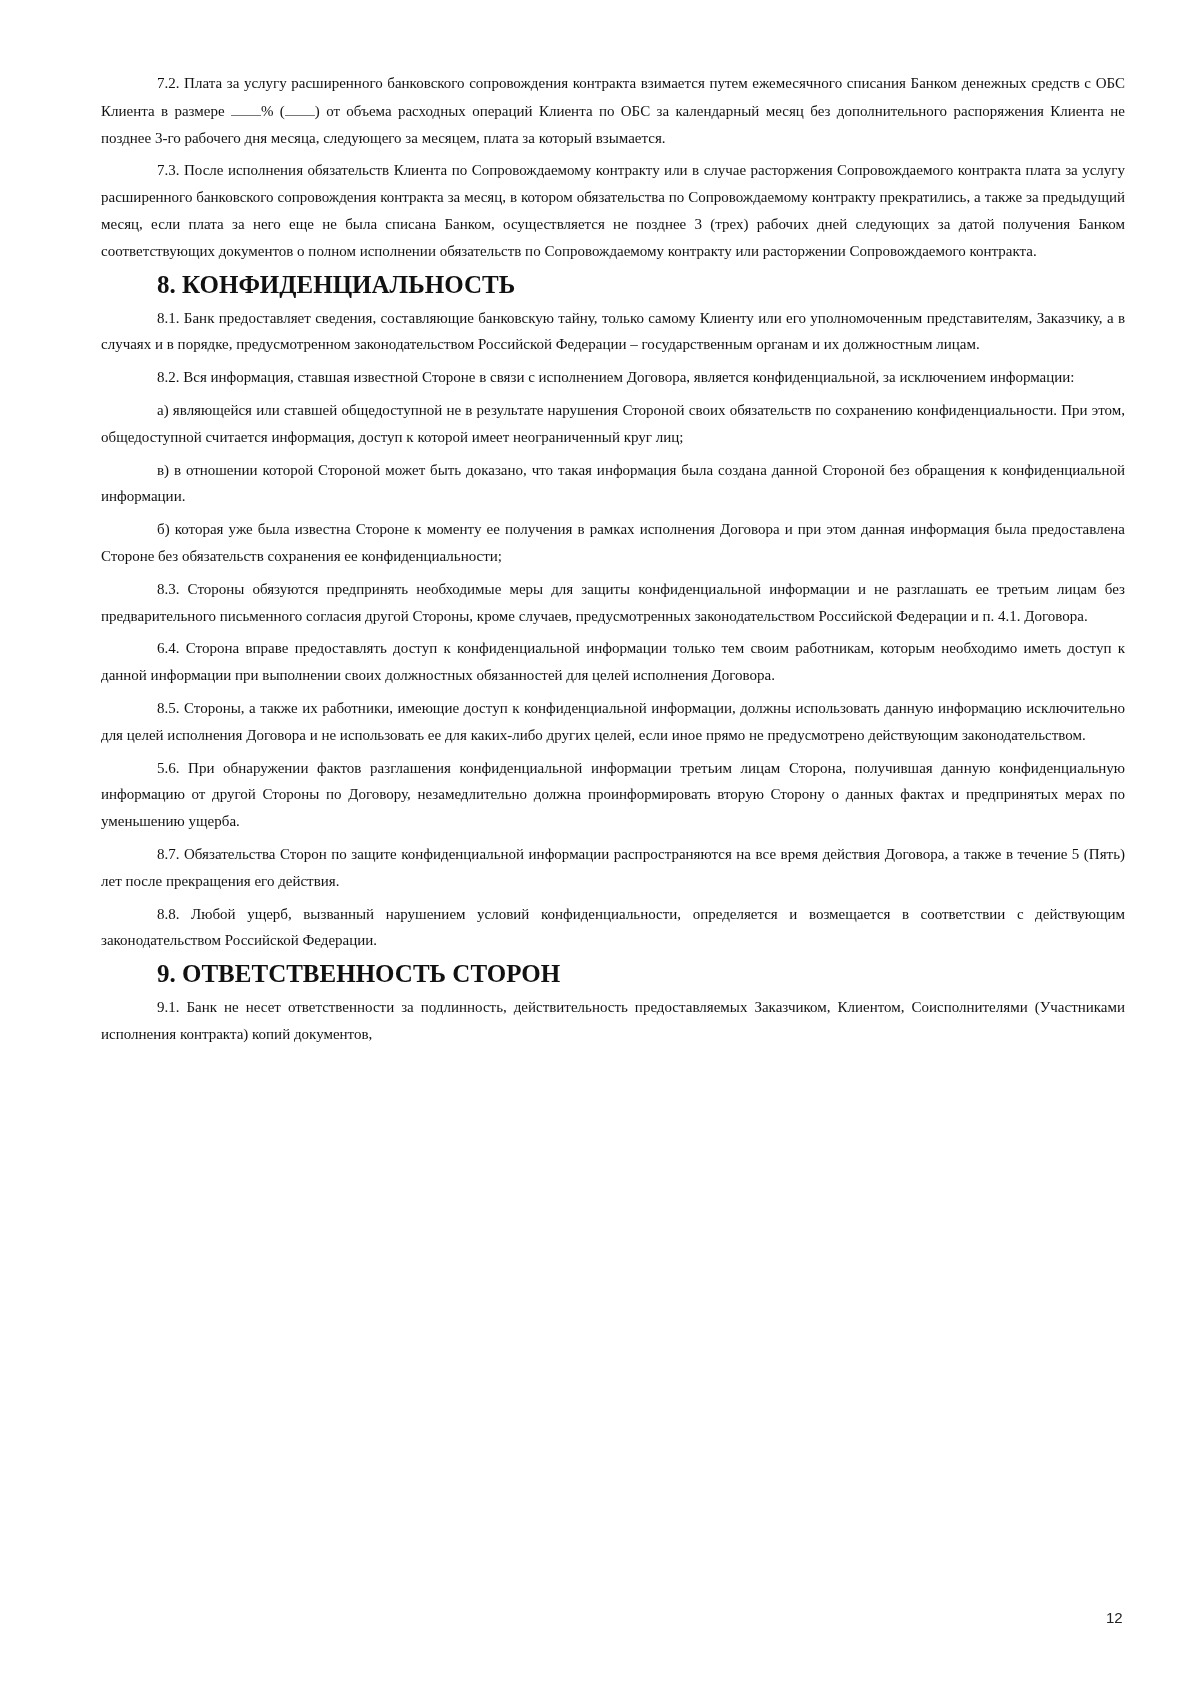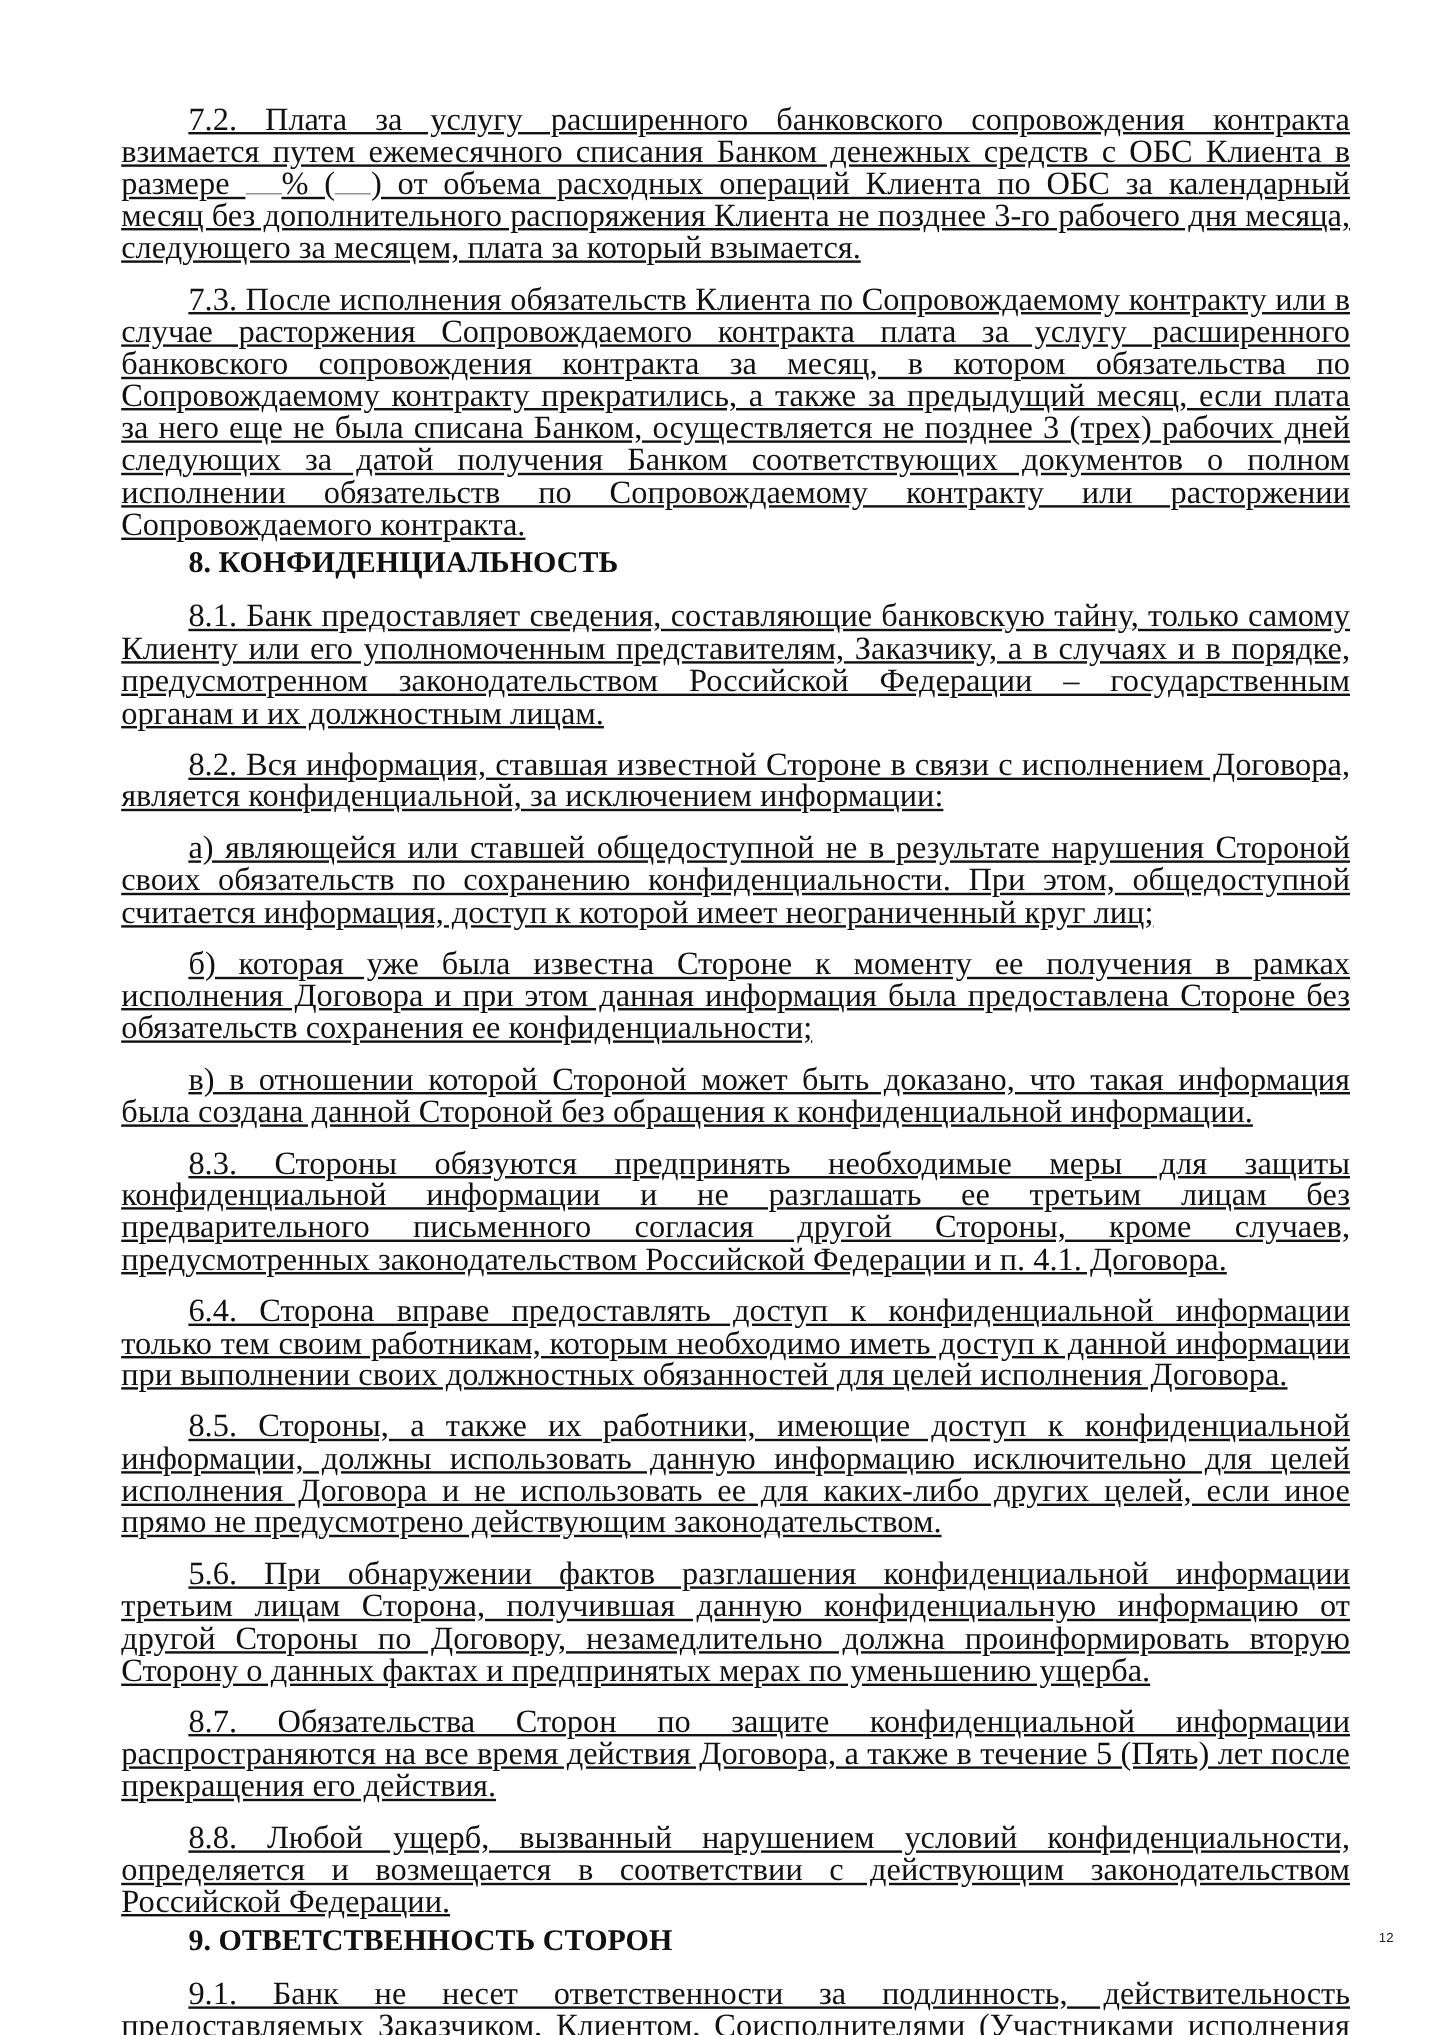--- a/index.html
+++ b/index.html
@@ -15,71 +15,70 @@
       font-family: "Liberation Serif", "DejaVu Serif", serif;
       color: #111111;
     }
     .page {
       position: absolute;
       left: 101px;
       top: 70px;
       width: 1024px;
     }
     .para {
-      margin: 16px 0 6px 0;
-      font-size: 27px;
+      margin: 0 0 6px 0;
+      font-size: 15px;
       line-height: 26.8px;
       text-align: justify;
       text-indent: 56px;
       letter-spacing: 0;
-      text-decoration: underline;
     }
     .heading {
       margin: 2px 0 6px 0;
       font-size: 25px;
       line-height: 28px;
       font-weight: bold;
       text-indent: 56px;
     }
     .blank {
       display: inline-block;
       border-bottom: 1px solid #777;
       width: 30px;
       height: 18px;
       vertical-align: baseline;
     }
     .page-number {
       position: absolute;
-      left: 1149px;
+      left: 1106px;
       top: 1609px;
       font-family: "Liberation Sans", "DejaVu Sans", sans-serif;
-      font-size: 11px;
+      font-size: 15px;
       color: #222;
     }
   </style>
 </head>
 <body>
 
 <div class="page">
 
   <p class="para"><span>7.2. Плата за услугу расширенного банковского сопровождения контракта взимается путем ежемесячного списания Банком денежных средств с ОБС Клиента в размере </span><span class="blank"></span><span>% (</span><span class="blank"></span><span>) от объема расходных операций Клиента по ОБС за календарный месяц без дополнительного распоряжения Клиента не позднее 3-го рабочего дня месяца, следующего за месяцем, плата за который взымается.</span></p>
 
   <p class="para">7.3. После исполнения обязательств Клиента по Сопровождаемому контракту или в случае расторжения Сопровождаемого контракта плата за услугу расширенного банковского сопровождения контракта за месяц, в котором обязательства по Сопровождаемому контракту прекратились, а также за предыдущий месяц, если плата за него еще не была списана Банком, осуществляется не позднее 3 (трех) рабочих дней следующих за датой получения Банком соответствующих документов о полном исполнении обязательств по Сопровождаемому контракту или расторжении Сопровождаемого контракта.</p>
 
   <h2 class="heading">8. КОНФИДЕНЦИАЛЬНОСТЬ</h2>
 
   <p class="para">8.1. Банк предоставляет сведения, составляющие банковскую тайну, только самому Клиенту или его уполномоченным представителям, Заказчику, а в случаях и в порядке, предусмотренном законодательством Российской Федерации – государственным органам и их должностным лицам.</p>
 
   <p class="para">8.2. Вся информация, ставшая известной Стороне в связи с исполнением Договора, является конфиденциальной, за исключением информации:</p>
 
   <p class="para">а) являющейся или ставшей общедоступной не в результате нарушения Стороной своих обязательств по сохранению конфиденциальности. При этом, общедоступной считается информация, доступ к которой имеет неограниченный круг лиц;</p>
 
+  <p class="para">в) в отношении которой Стороной может быть доказано, что такая информация была создана данной Стороной без обращения к конфиденциальной информации.</p>
+
   <p class="para">б) которая уже была известна Стороне к моменту ее получения в рамках исполнения Договора и при этом данная информация была предоставлена Стороне без обязательств сохранения ее конфиденциальности;</p>
-
-  <p class="para">в) в отношении которой Стороной может быть доказано, что такая информация была создана данной Стороной без обращения к конфиденциальной информации.</p>
 
   <p class="para">8.3. Стороны обязуются предпринять необходимые меры для защиты конфиденциальной информации и не разглашать ее третьим лицам без предварительного письменного согласия другой Стороны, кроме случаев, предусмотренных законодательством Российской Федерации и п. 4.1. Договора.</p>
 
   <p class="para">6.4. Сторона вправе предоставлять доступ к конфиденциальной информации только тем своим работникам, которым необходимо иметь доступ к данной информации при выполнении своих должностных обязанностей для целей исполнения Договора.</p>
 
   <p class="para">8.5. Стороны, а также их работники, имеющие доступ к конфиденциальной информации, должны использовать данную информацию исключительно для целей исполнения Договора и не использовать ее для каких-либо других целей, если иное прямо не предусмотрено действующим законодательством.</p>
 
   <p class="para">5.6. При обнаружении фактов разглашения конфиденциальной информации третьим лицам Сторона, получившая данную конфиденциальную информацию от другой Стороны по Договору, незамедлительно должна проинформировать вторую Сторону о данных фактах и предпринятых мерах по уменьшению ущерба.</p>
 
   <p class="para">8.7. Обязательства Сторон по защите конфиденциальной информации распространяются на все время действия Договора, а также в течение 5 (Пять) лет после прекращения его действия.</p>

